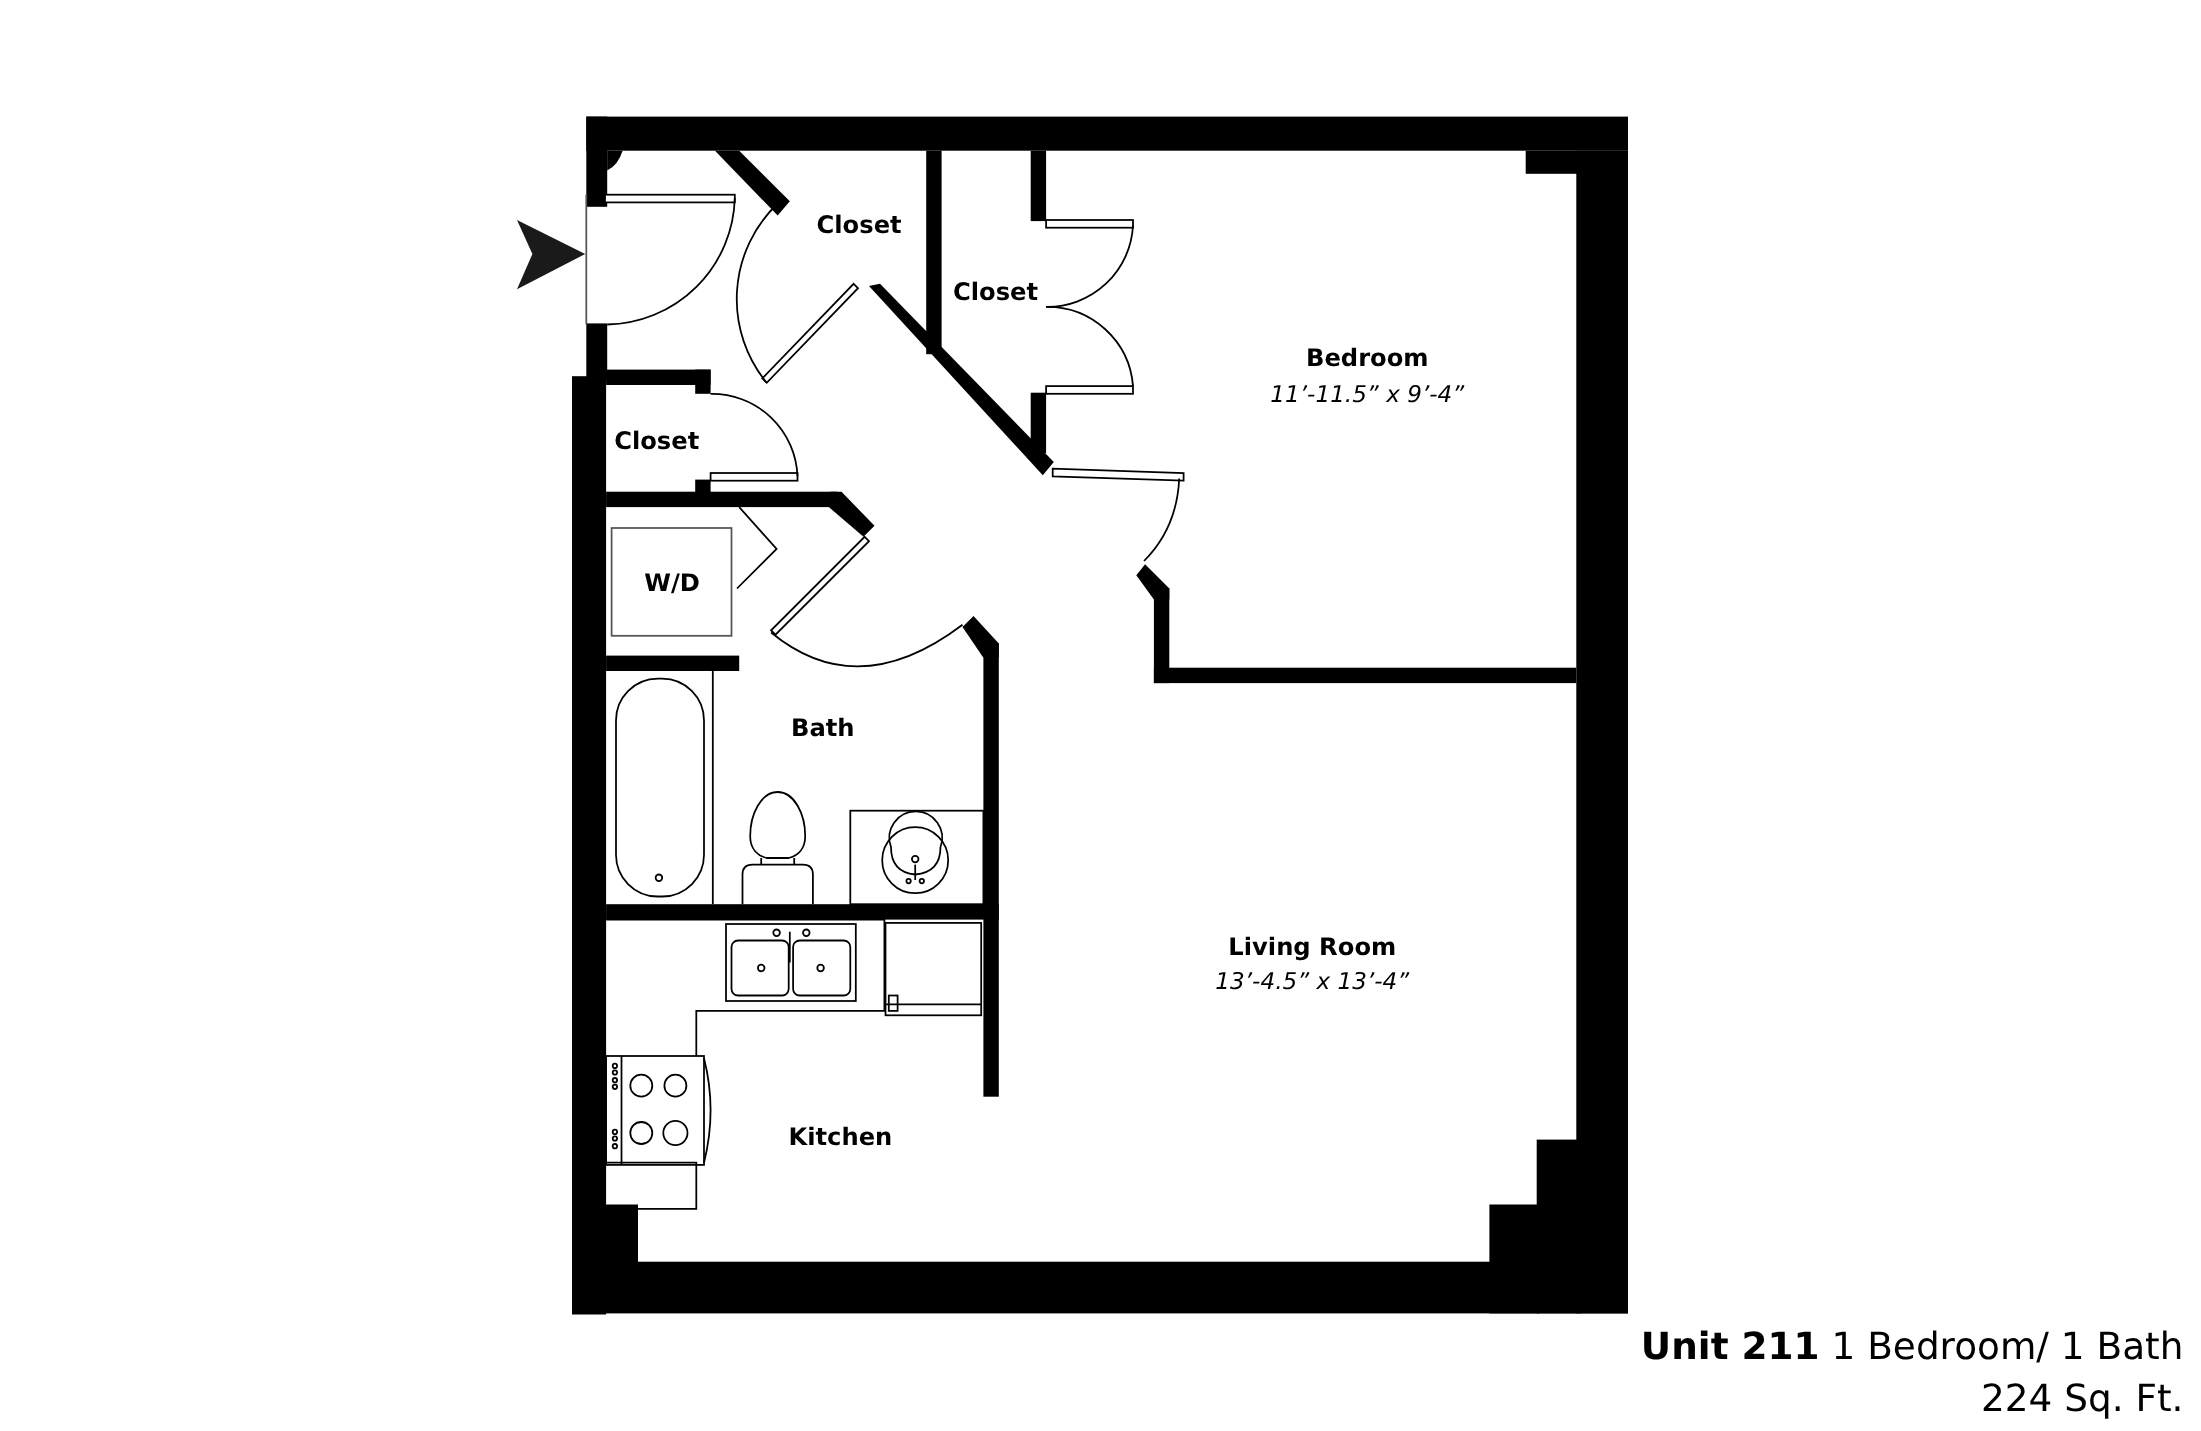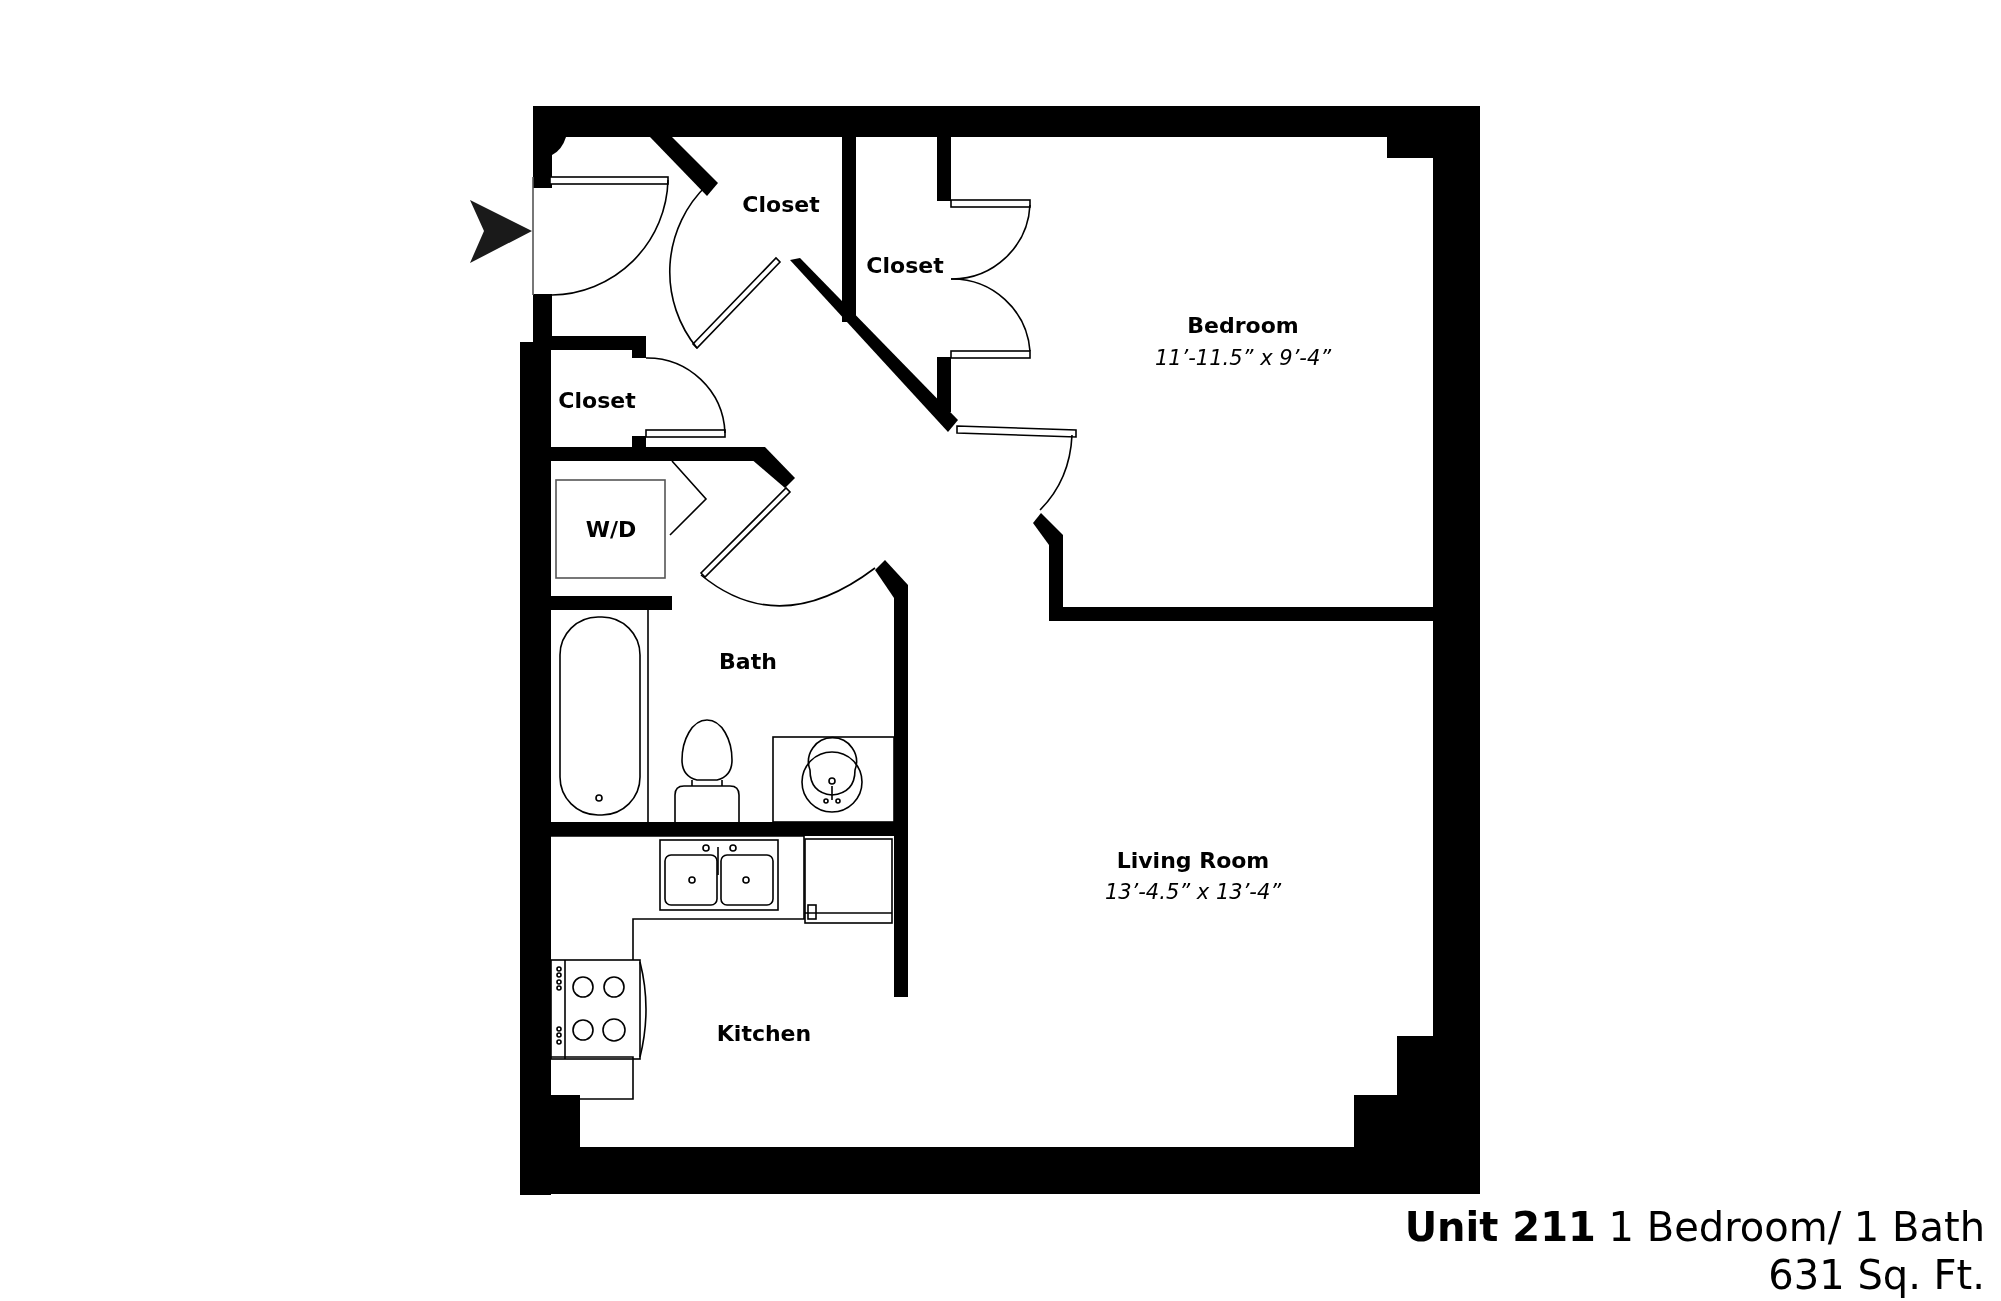--- a/index.html
+++ b/index.html
@@ -4,21 +4,21 @@
 <style>
   html, body { margin: 0; padding: 0; background: #ffffff; }
   body { width: 2001px; height: 1301px; position: relative; overflow: hidden; font-family: "Liberation Sans", "DejaVu Sans", sans-serif; }
   svg { position: absolute; left: 0; top: 0; }
   .wall { fill: #000000; }
   .thin { fill: none; stroke: #000; stroke-width: 1.6; }
   .thin-w { fill: #ffffff; stroke: #000; stroke-width: 1.6; }
   .thin-g { fill: none; stroke: #555; stroke-width: 1.6; }
   .lbl { font-family: "DejaVu Sans", "Liberation Sans", sans-serif; font-weight: bold; font-size: 22px; fill: #000; text-anchor: middle; }
   .dim { font-family: "DejaVu Sans", "Liberation Sans", sans-serif; font-style: italic; font-size: 21px; fill: #000; text-anchor: middle; }
-  .caption { position: absolute; right: 16px; text-align: right; font-family: "DejaVu Sans", "Liberation Sans", sans-serif; font-size: 40px; color: #000; line-height: 1; }
+  .caption { position: absolute; right: 16px; text-align: right; font-family: "DejaVu Sans", "Liberation Sans", sans-serif; font-size: 34px; color: #000; line-height: 1; }
   .caption b { font-weight: bold; }
   #cap1 { top: 1207px; }
   #cap2 { top: 1255px; }
 </style>
 </head>
 <body>
 
 <svg width="2001" height="1301" viewBox="0 0 2001 1301">
 
   <g>
@@ -169,13 +169,13 @@
   <text class="dim" x="1243" y="365">11’-11.5” x  9’-4”</text>
   <text class="lbl" x="597" y="408">Closet</text>
   <text class="lbl" x="611" y="537">W/D</text>
   <text class="lbl" x="748" y="669">Bath</text>
   <text class="lbl" x="1193" y="868">Living Room</text>
   <text class="dim" x="1193" y="899">13’-4.5” x  13’-4”</text>
   <text class="lbl" x="764" y="1041">Kitchen</text>
 </svg>
 
 <div class="caption" id="cap1"><b>Unit 211</b><span> 1 Bedroom/ 1 Bath</span></div>
-<div class="caption" id="cap2">631 Sq. Ft.</div>
+<div class="caption" id="cap2">224 Sq. Ft.</div>
 
 </body></html>

